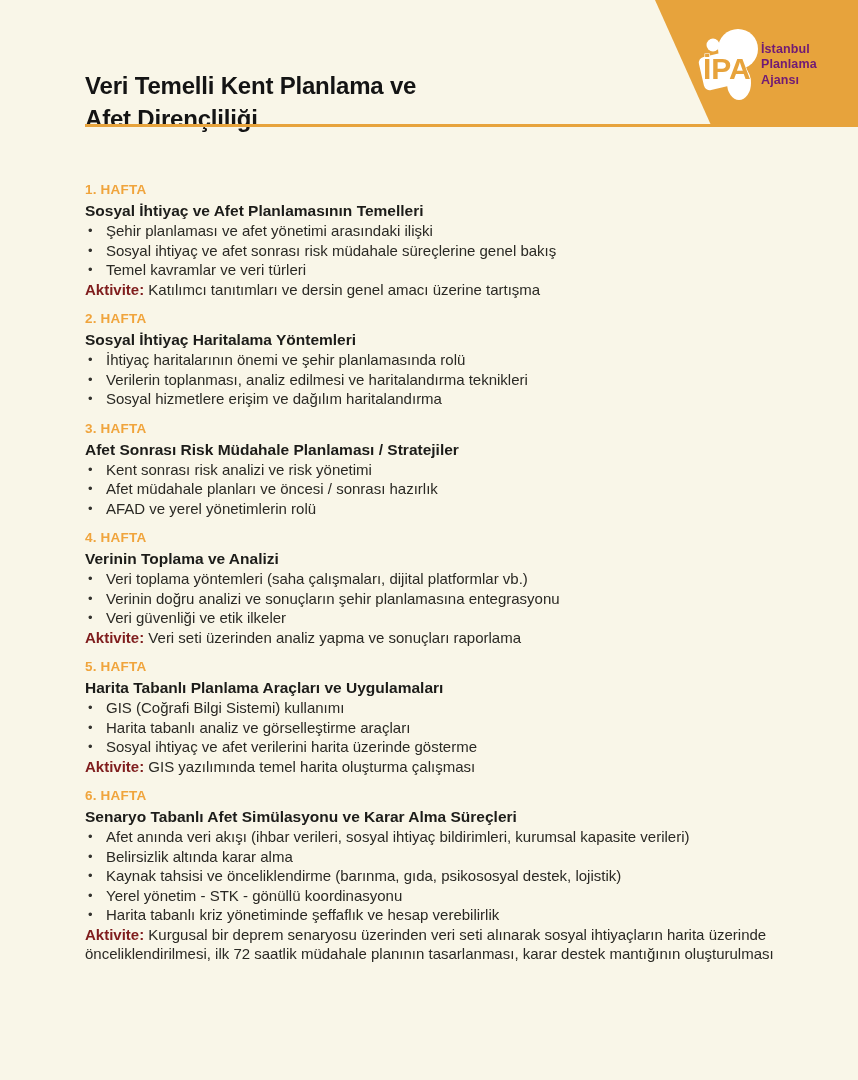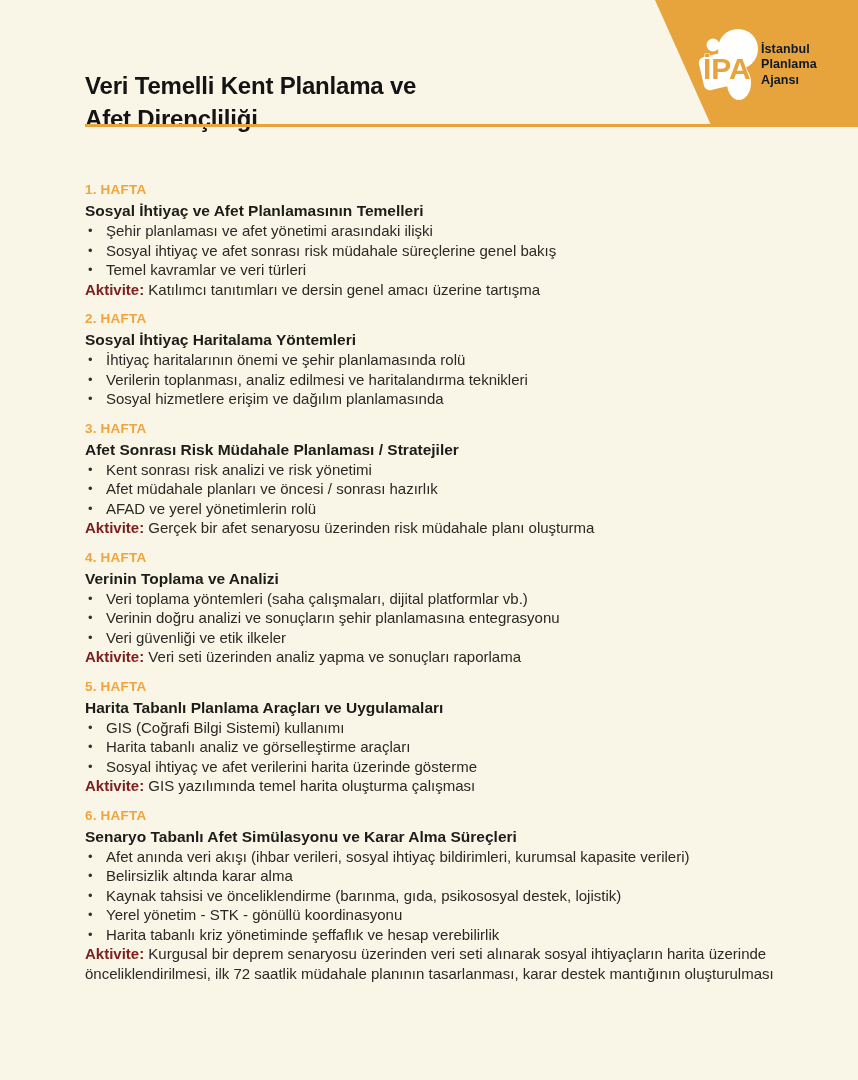--- a/index.html
+++ b/index.html
@@ -28,21 +28,21 @@
     clip-path: polygon(0 0, 100% 0, 100% 100%, 28% 100%);
   }
   .logo {
     position: absolute;
     top: 27px;
     left: 42px;
     display: flex;
     align-items: center;
   }
   .logo-text {
-    color: #0f172a;
+    color: #701a75;
     font-weight: bold;
     font-size: 12.5px;
     line-height: 15.5px;
     letter-spacing: 0.1px;
     white-space: nowrap;
   }
   .title-underline {
     position: absolute;
     top: 124px;
     left: 85px;
@@ -158,40 +158,39 @@
     <div class="week-label">2. HAFTA</div>
     <h3 class="week-title">Sosyal İhtiyaç Haritalama Yöntemleri</h3>
     <div class="bullets">
         <div class="bullet">
           <span>İhtiyaç haritalarının önemi ve şehir planlamasında rolü</span>
         </div>
         <div class="bullet">
           <span>Verilerin toplanması, analiz edilmesi ve haritalandırma teknikleri</span>
         </div>
         <div class="bullet">
-          <span>Sosyal hizmetlere erişim ve dağılım planlamasında</span>
+          <span>Sosyal hizmetlere erişim ve dağılım haritalandırma</span>
         </div>
       </div>
   </section>
 
   <section class="week">
     <div class="week-label">3. HAFTA</div>
     <h3 class="week-title">Afet Sonrası Risk Müdahale Planlaması / Stratejiler</h3>
     <div class="bullets">
         <div class="bullet">
           <span>Kent sonrası risk analizi ve risk yönetimi</span>
         </div>
         <div class="bullet">
           <span>Afet müdahale planları ve öncesi / sonrası hazırlık</span>
         </div>
         <div class="bullet">
           <span>AFAD ve yerel yönetimlerin rolü</span>
         </div>
       </div>
-    <p class="activity"><strong>Aktivite:</strong> <span>Gerçek bir afet senaryosu üzerinden risk müdahale planı oluşturma</span></p>
   </section>
 
   <section class="week">
     <div class="week-label">4. HAFTA</div>
     <h3 class="week-title">Verinin Toplama ve Analizi</h3>
     <div class="bullets">
         <div class="bullet">
           <span>Veri toplama yöntemleri (saha çalışmaları, dijital platformlar vb.)</span>
         </div>
         <div class="bullet">

